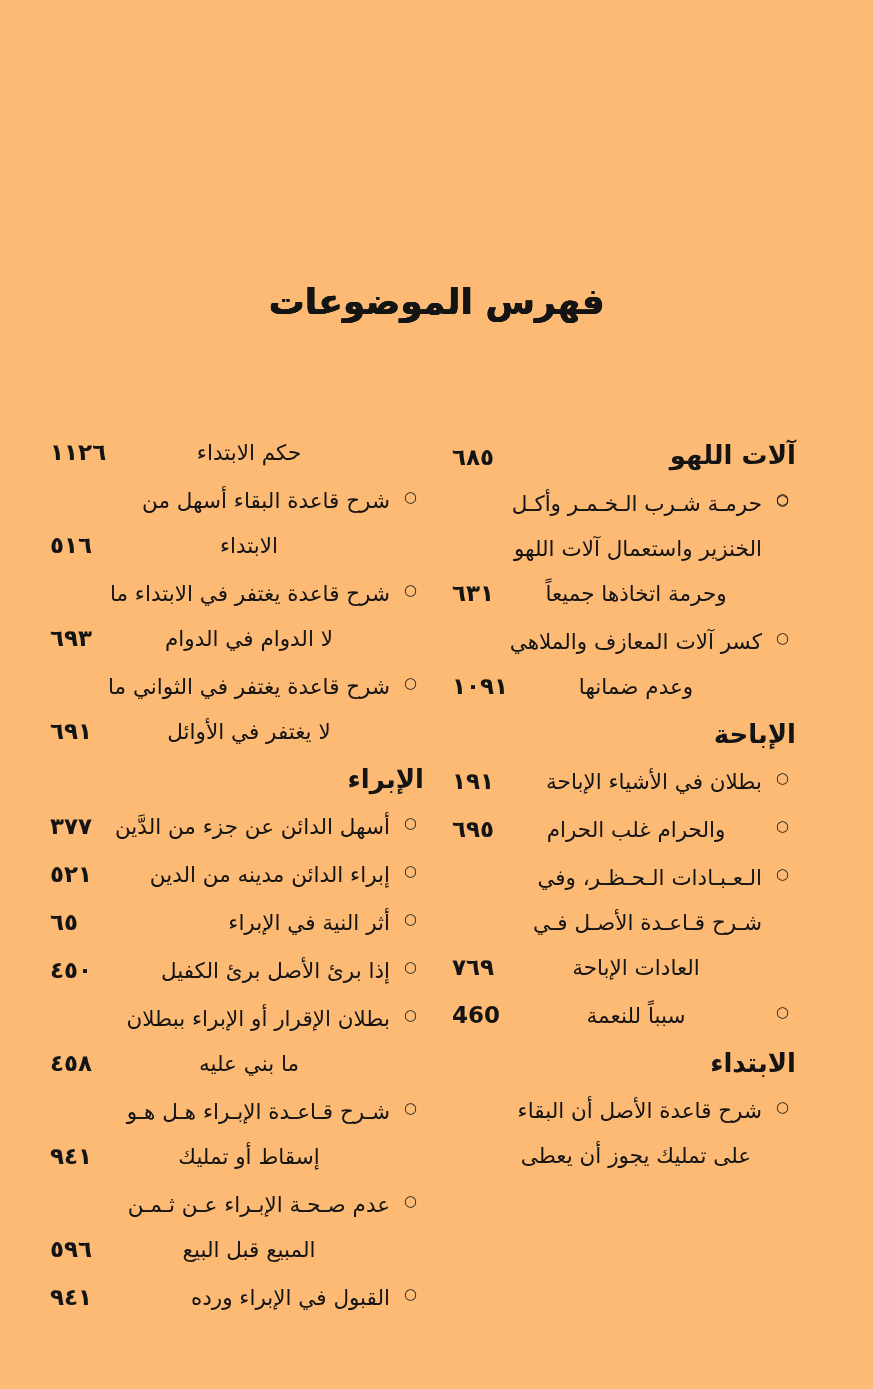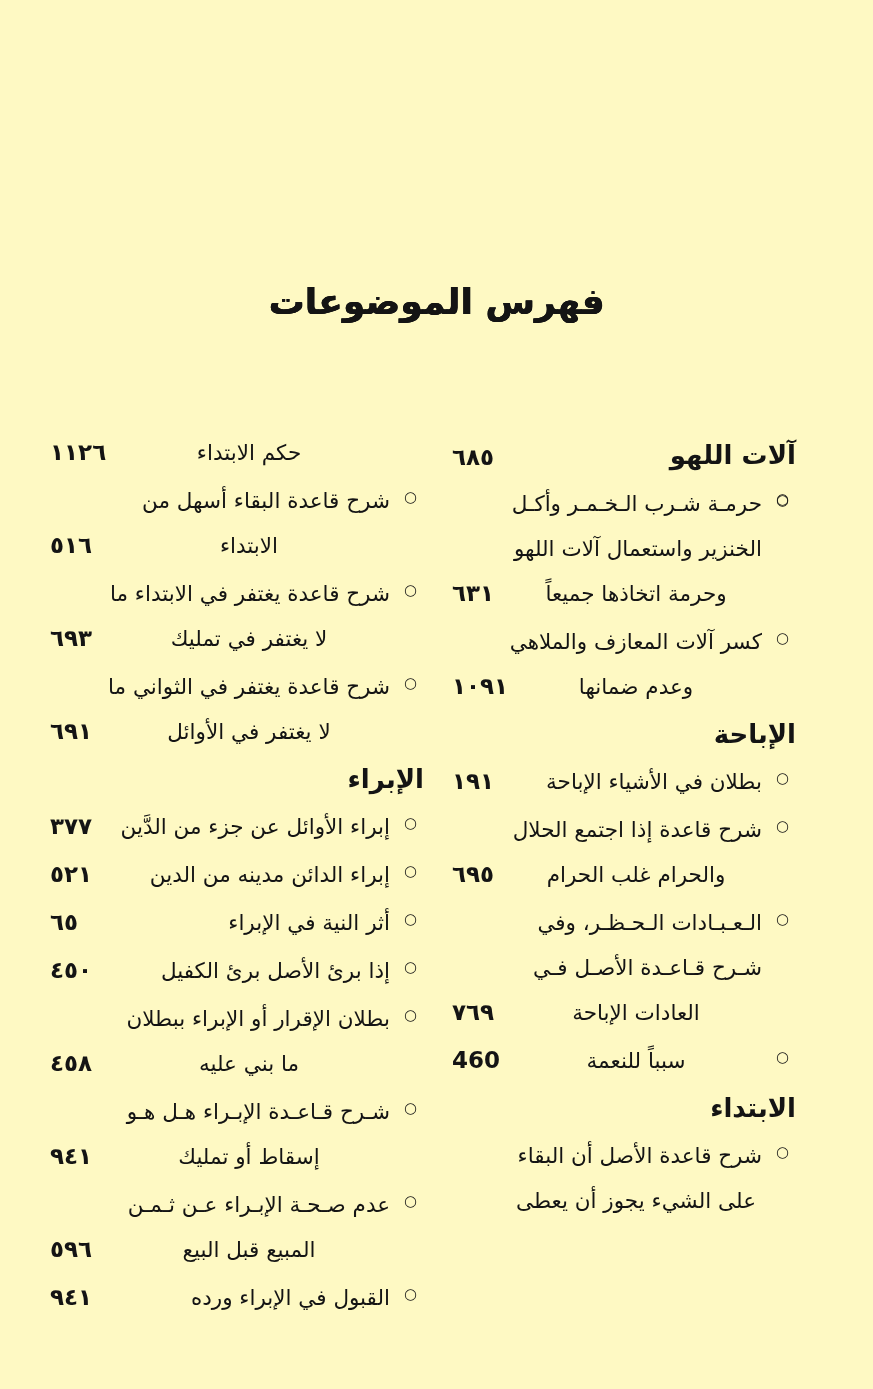--- a/index.html
+++ b/index.html
@@ -5,21 +5,21 @@
   html, body {
     margin: 0;
     padding: 0;
     background: #e8e8e8;
   }
   .page {
     position: relative;
     width: 873px;
     height: 1389px;
     margin: 0 auto;
-    background: #fef9c3;
+    background: #fdba74;
     color: #141414;
     font-family: "DejaVu Sans", sans-serif;
     overflow: hidden;
   }
   .doc-title {
     position: absolute;
     top: 281px;
     left: 0;
     width: 100%;
     text-align: center;
@@ -111,71 +111,70 @@
           <span class="pageno">١٠٩١</span>
         </div>
         <div class="heading">الإباحة</div>
         <div class="entry">
           <span class="bullet">○</span>
           <div class="line">بطلان في الأشياء الإباحة</div>
           <span class="pageno">١٩١</span>
         </div>
         <div class="entry">
           <span class="bullet">○</span>
-          <div class="line">شرح قاعدة إذا اجتمع الحلال</div>
           <div class="line centered">والحرام غلب الحرام</div>
           <span class="pageno">٦٩٥</span>
         </div>
         <div class="entry">
           <span class="bullet">○</span>
           <div class="line">الـعـبـادات الـحـظـر، وفي</div>
           <div class="line">شـرح قـاعـدة الأصـل فـي</div>
           <div class="line centered">العادات الإباحة</div>
           <span class="pageno">٧٦٩</span>
         </div>
         <div class="entry">
           <span class="bullet">○</span>
           <div class="line centered">سبباً للنعمة</div>
           <span class="pageno">460</span>
         </div>
         <div class="heading">الابتداء</div>
         <div class="entry">
           <span class="bullet">○</span>
           <div class="line">شرح قاعدة الأصل أن البقاء</div>
-          <div class="line centered">على الشيء يجوز أن يعطى</div>
+          <div class="line centered">على تمليك يجوز أن يعطى</div>
         </div>
       </div>
     <div class="col-divider"></div>
     <div class="col col-left" id="col-left">
         <div class="entry continuation">
           <div class="line centered">حكم الابتداء</div>
           <span class="pageno">١١٢٦</span>
         </div>
         <div class="entry">
           <span class="bullet">○</span>
           <div class="line">شرح قاعدة البقاء أسهل من</div>
           <div class="line centered">الابتداء</div>
           <span class="pageno">٥١٦</span>
         </div>
         <div class="entry">
           <span class="bullet">○</span>
           <div class="line">شرح قاعدة يغتفر في الابتداء ما</div>
-          <div class="line centered">لا يغتفر في تمليك</div>
+          <div class="line centered">لا الدوام في الدوام</div>
           <span class="pageno">٦٩٣</span>
         </div>
         <div class="entry">
           <span class="bullet">○</span>
           <div class="line">شرح قاعدة يغتفر في الثواني ما</div>
           <div class="line centered">لا يغتفر في الأوائل</div>
           <span class="pageno">٦٩١</span>
         </div>
         <div class="heading">الإبراء</div>
         <div class="entry">
           <span class="bullet">○</span>
-          <div class="line">إبراء الأوائل عن جزء من الدَّين</div>
+          <div class="line">أسهل الدائن عن جزء من الدَّين</div>
           <span class="pageno">٣٧٧</span>
         </div>
         <div class="entry">
           <span class="bullet">○</span>
           <div class="line">إبراء الدائن مدينه من الدين</div>
           <span class="pageno">٥٢١</span>
         </div>
         <div class="entry">
           <span class="bullet">○</span>
           <div class="line">أثر النية في الإبراء</div>

